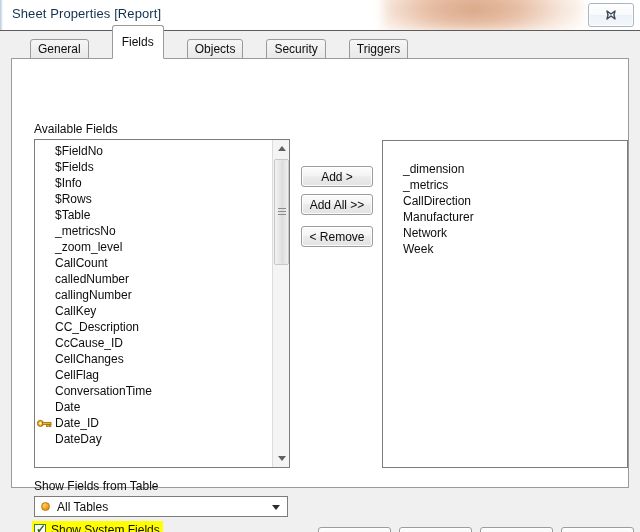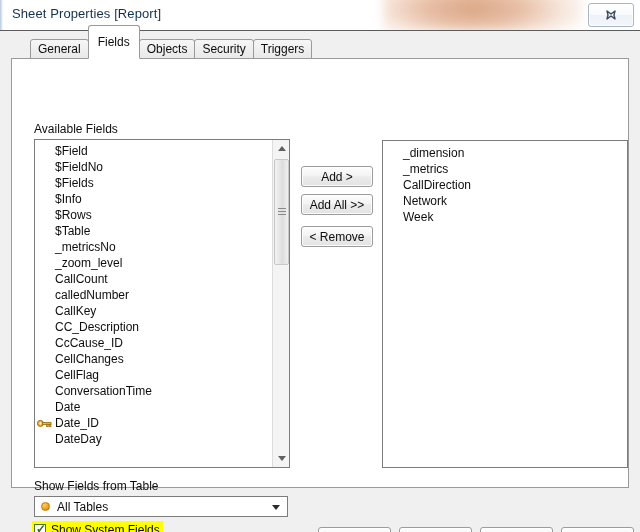--- a/index.html
+++ b/index.html
@@ -88,20 +88,21 @@
   }
 
   
   .tabstrip {
     position: absolute;
     left: 30px; top: 5px;
     height: 23px;
     display: flex;
     align-items: flex-end;
     z-index: 4;
+    gap: 24px;
   }
   .tab {
     position: relative;
     height: 20px;
     padding: 0 7px;
     margin-right: -1px;
     font-size: 12px;
     color: #0d0d0d;
     background: linear-gradient(to bottom, #f6f6f6 0%, #e9e9e9 100%);
     border: 1px solid #9a9a9a;
@@ -159,21 +160,21 @@
     position: relative;
     height: 16px;
     line-height: 16px;
     font-size: 12px;
     color: #0d0d0d;
     padding-left: 20px;
     white-space: nowrap;
     cursor: default;
   }
   #available-list .list-item:first-child { margin-top: 3px; }
-  #displayed-list .list-item:first-child { margin-top: 4px; }
+  #displayed-list .list-item:first-child { margin-top: 20px; }
 
   .key-icon {
     position: absolute;
     left: 2px; top: 3px;
     width: 15px; height: 11px;
   }
 
   
   .vscroll {
     position: absolute;
@@ -354,30 +355,30 @@
         <span>Triggers</span>
       </div>
     </div>
 
     <div class="tabpanel">
 
       <div class="group-label" style="left:22px; top:63px;">Available Fields</div>
 
       <div class="listbox" id="available-list">
         <div class="list-scroll" id="available-items">
-            <div class="list-item"><span>$Field</span></div>
             <div class="list-item"><span>$FieldNo</span></div>
             <div class="list-item"><span>$Fields</span></div>
             <div class="list-item"><span>$Info</span></div>
             <div class="list-item"><span>$Rows</span></div>
             <div class="list-item"><span>$Table</span></div>
             <div class="list-item"><span>_metricsNo</span></div>
             <div class="list-item"><span>_zoom_level</span></div>
             <div class="list-item"><span>CallCount</span></div>
             <div class="list-item"><span>calledNumber</span></div>
+            <div class="list-item"><span>callingNumber</span></div>
             <div class="list-item"><span>CallKey</span></div>
             <div class="list-item"><span>CC_Description</span></div>
             <div class="list-item"><span>CcCause_ID</span></div>
             <div class="list-item"><span>CellChanges</span></div>
             <div class="list-item"><span>CellFlag</span></div>
             <div class="list-item"><span>ConversationTime</span></div>
             <div class="list-item"><span>Date</span></div>
             <div class="list-item"><svg class="key-icon" viewBox="0 0 15 11">
                 <circle cx="3.4" cy="5.4" r="3" fill="#f0b429" stroke="#9a6b06" stroke-width="1"></circle>
                 <circle cx="3.4" cy="5.4" r="1.1" fill="#ffffff"></circle>
@@ -413,20 +414,21 @@
       <div class="btn mid-btn" id="btn-remove">
         <span>&lt; Remove</span>
       </div>
 
 
       <div class="listbox" id="displayed-list">
         <div class="list-scroll" id="displayed-items">
             <div class="list-item"><span>_dimension</span></div>
             <div class="list-item"><span>_metrics</span></div>
             <div class="list-item"><span>CallDirection</span></div>
+            <div class="list-item"><span>Manufacturer</span></div>
             <div class="list-item"><span>Network</span></div>
             <div class="list-item"><span>Week</span></div>
           </div>
       </div>
 
       <div class="group-label" id="label-show-fields">Show Fields from Table</div>
 
       <div class="combo">
         <span class="combo-dot"></span>
         <span class="combo-text">All Tables</span>

